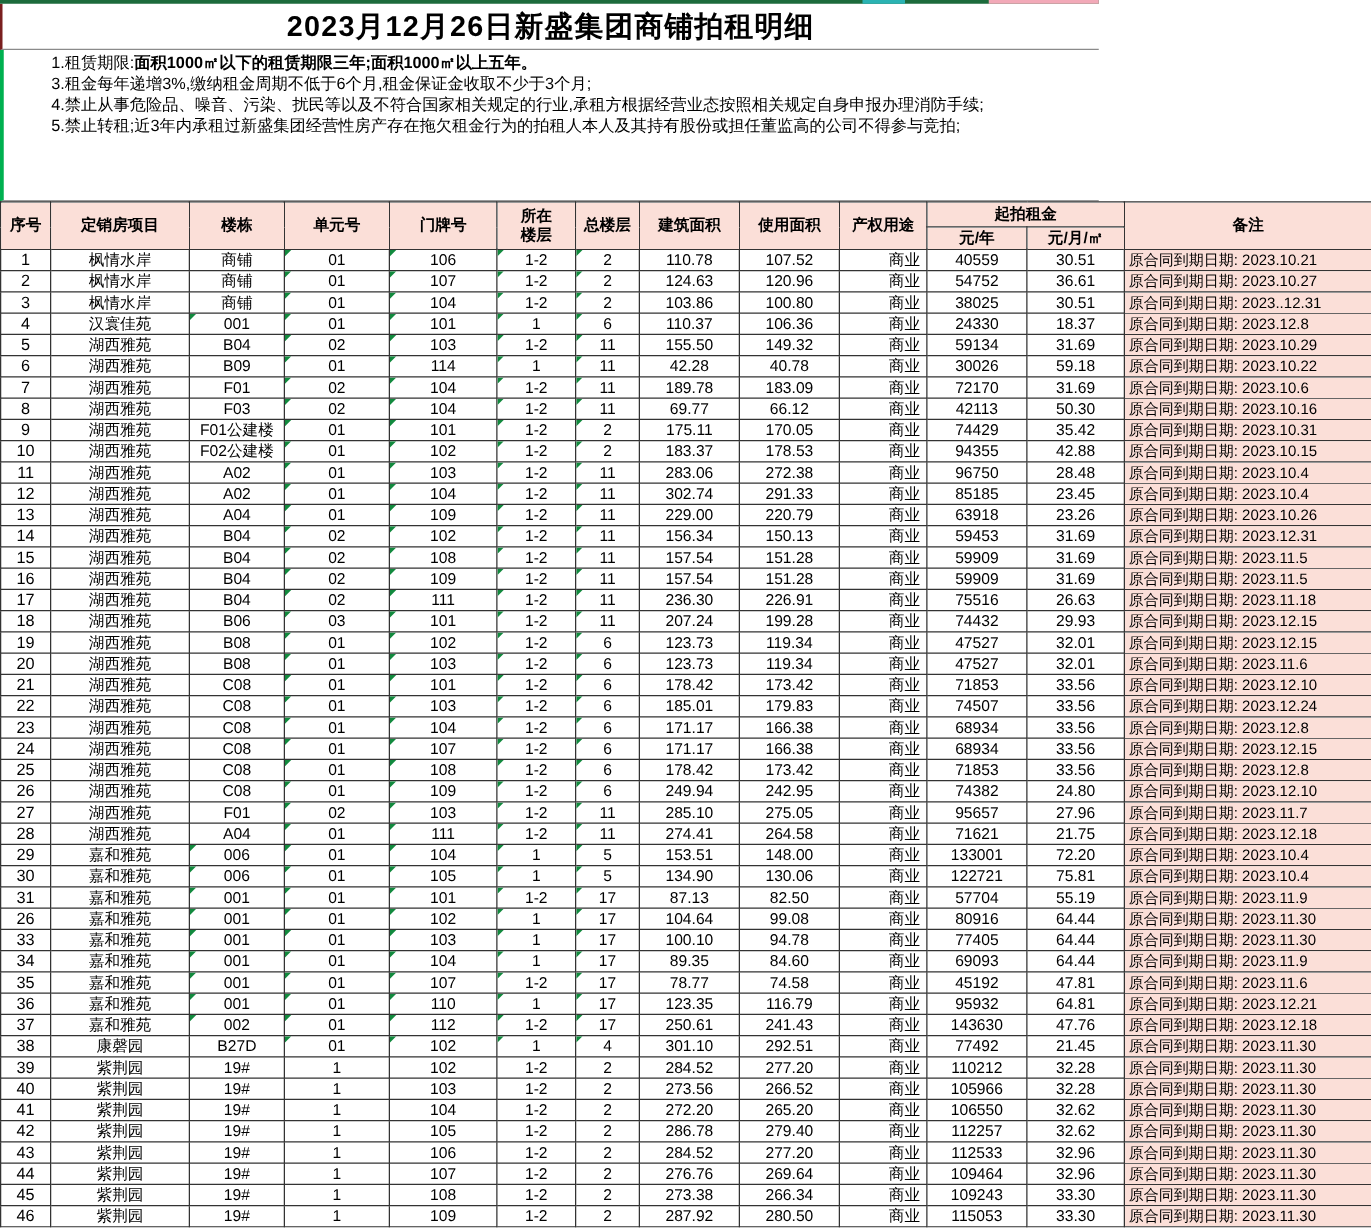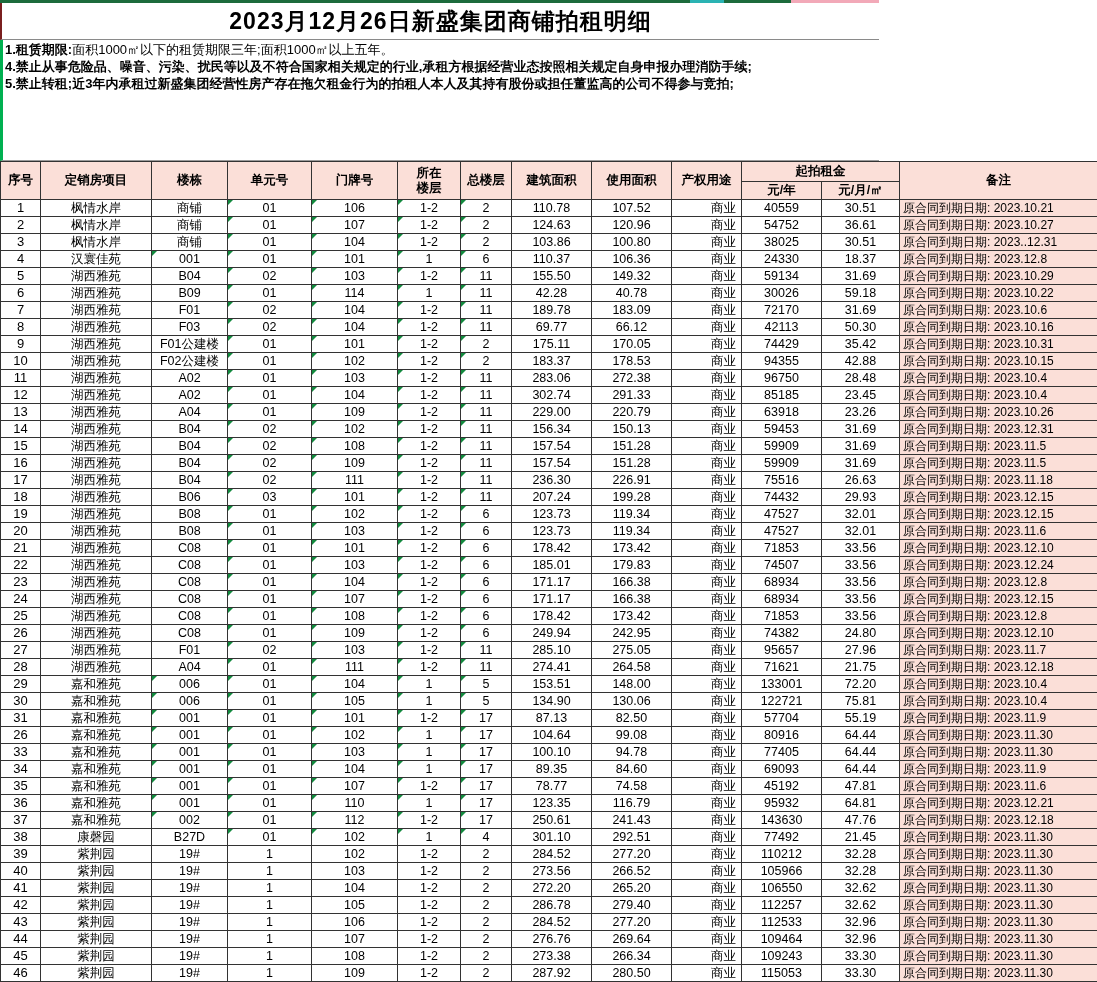--- a/index.html
+++ b/index.html
@@ -25,22 +25,22 @@
     height:37px;display:flex;align-items:center;justify-content:center;
     border-bottom:1px solid #8a8a8a;border-left:2px solid #7a1f1f;
   }
   .title-bar .t{font-size:23px;font-weight:bold;letter-spacing:1px;}
 
   .notes{
     height:121px;padding:1px 4px 2px 2px;border-left:3px solid var(--notes-green);
     border-bottom:1px solid #9a9a9a;font-size:13px;line-height:17px;overflow:hidden;
   }
   .notes .heading{font-weight:bold;font-size:13.5px;}
-  .note-line b{font-weight:bold;}
-  .note-line span{font-weight:normal;}
+  .note-line b{font-weight:normal;margin-left:36px;}
+  .note-line span{font-weight:bold;}
 
   table{border-collapse:collapse;table-layout:fixed;width:1097px;padding-left:14px;}
   col.c0{width:40px;}  col.c1{width:111px;} col.c2{width:76px;}
   col.c3{width:84px;}  col.c4{width:86px;}  col.c5{width:63px;}
   col.c6{width:51px;}  col.c7{width:80px;}  col.c8{width:80px;}
   col.c9{width:70px;}  col.c10{width:80px;} col.c11{width:78px;}
   col.c12{width:198px;}
   th,td{
     border:1px solid var(--grid);padding:0;overflow:hidden;white-space:nowrap;
     text-align:center;vertical-align:middle;position:relative;
@@ -68,20 +68,21 @@
     <div class="seg-pink"></div>
   </div>
 
   <div class="title-bar">
     <div class="t">2023月12月26日新盛集团商铺拍租明细</div>
   </div>
 
   <div class="notes">
     <div id="notes-lines">
         <div class="note-line"><b>1.租赁期限:</b><span>面积1000㎡以下的租赁期限三年;面积1000㎡以上五年。</span></div>
+        <div class="note-line"><b>3.租金每年递增3%,缴纳租金周期不低于6个月,租金保证金收取不少于3个月;</b></div>
         <div class="note-line"><b>4.禁止从事危险品、噪音、污染、扰民等以及不符合国家相关规定的行业,承租方根据经营业态按照相关规定自身申报办理消防手续;</b></div>
         <div class="note-line"><b>5.禁止转租;近3年内承租过新盛集团经营性房产存在拖欠租金行为的拍租人本人及其持有股份或担任董监高的公司不得参与竞拍;</b></div>
       </div>
   </div>
 
   <table>
     <colgroup>
       <col class="c0">
         <col class="c1">
         <col class="c2">

